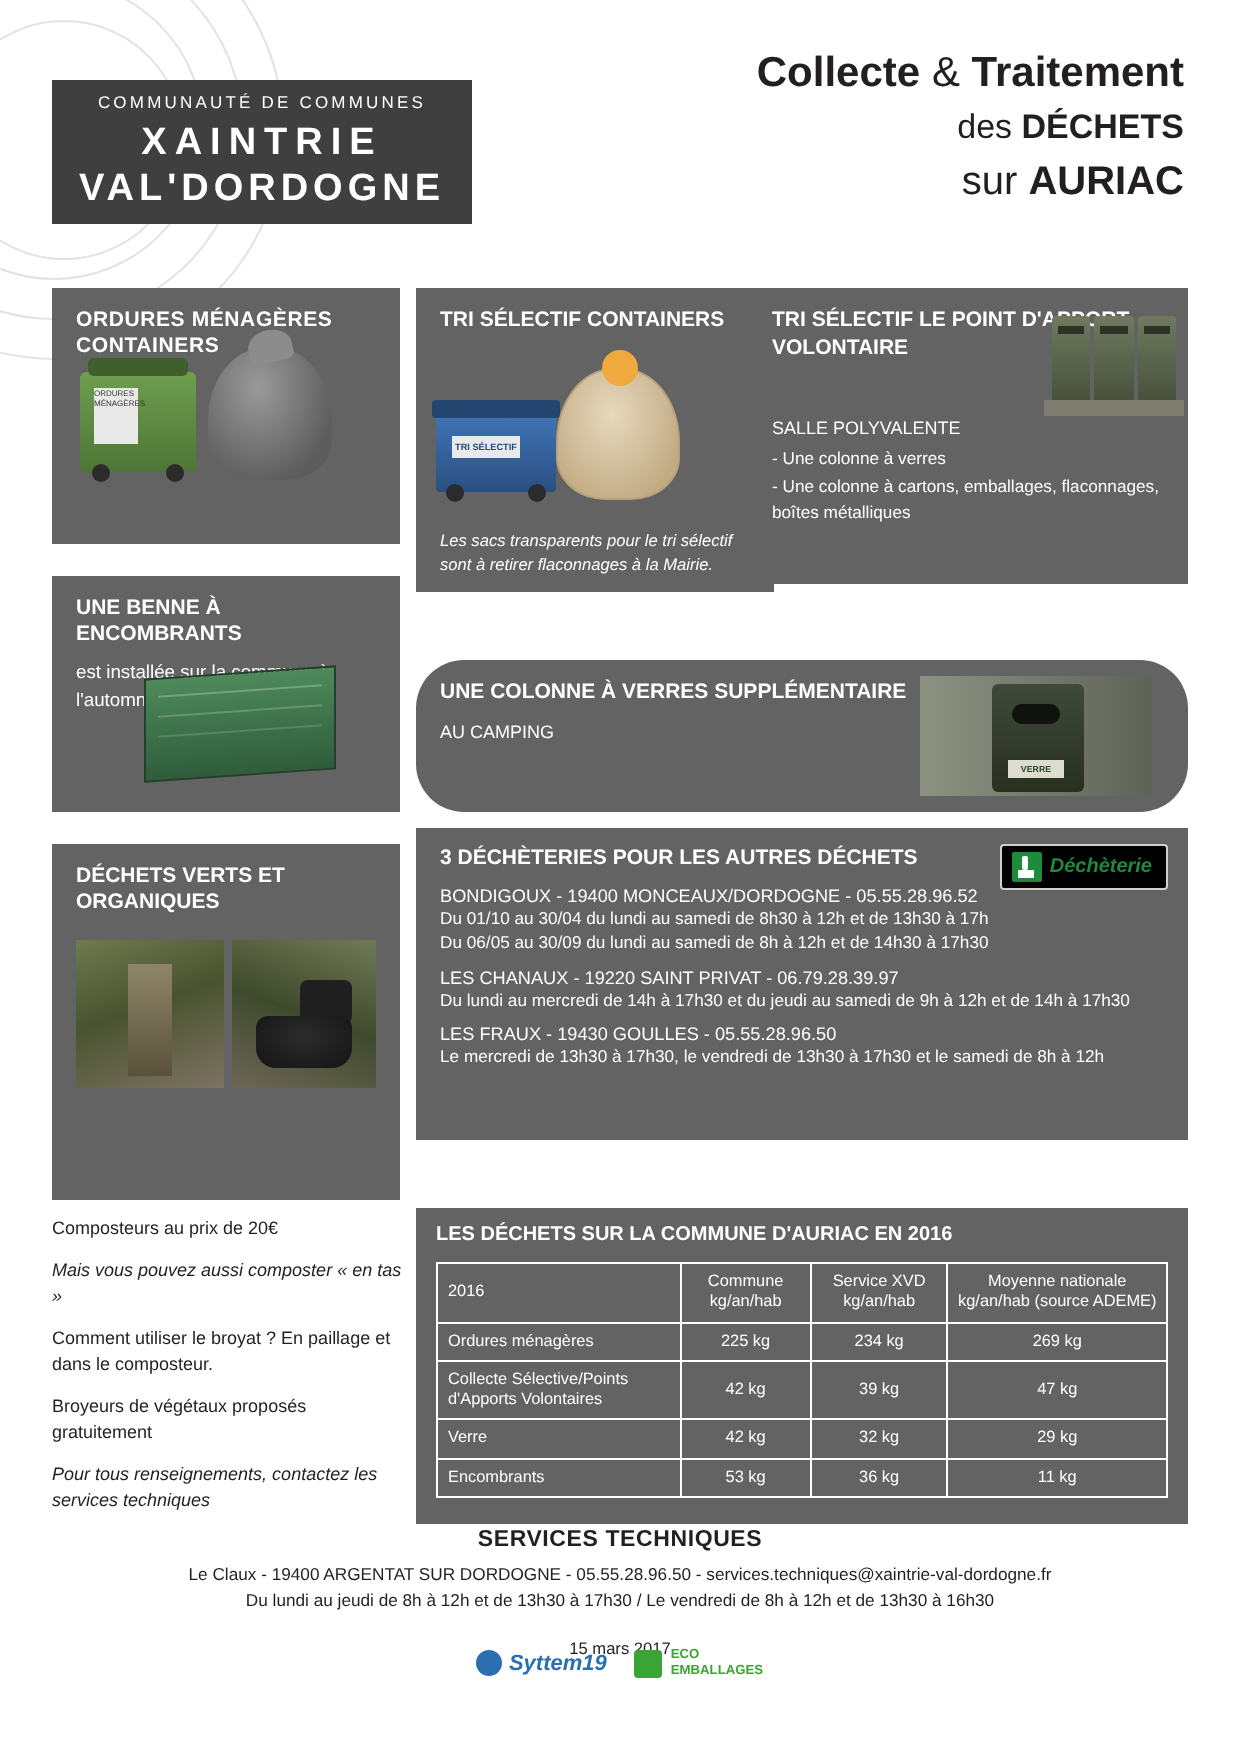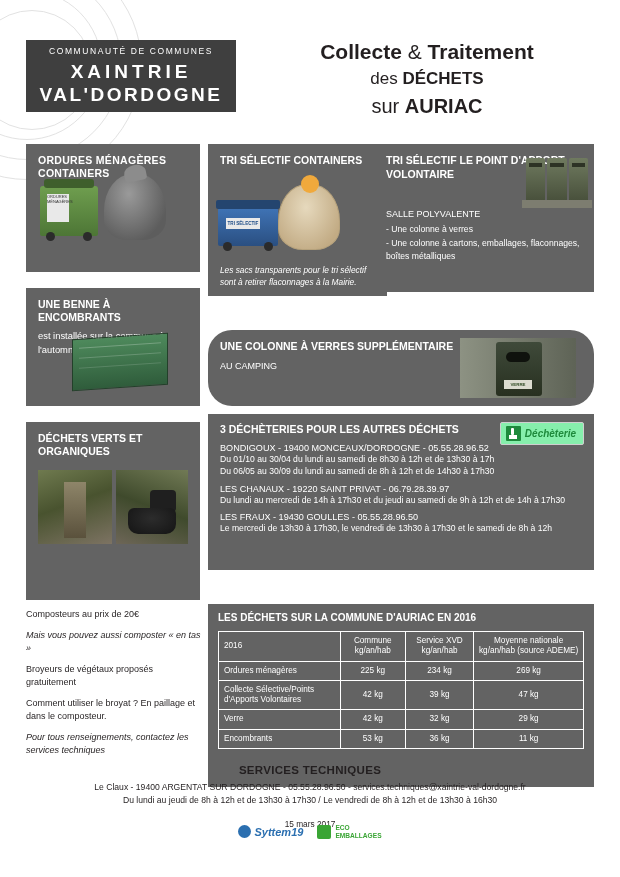--- a/index.html
+++ b/index.html
@@ -37,21 +37,21 @@
   .logo-box .l1 {
     font-size:8.5px; letter-spacing:1.6px; text-transform:uppercase; margin-bottom:5px;
   }
   .logo-box .l2 {
     font-size:19px; font-weight:bold; letter-spacing:4px;
   }
   .logo-box .l3 {
     font-size:19px; font-weight:bold; letter-spacing:2.5px; margin-top:1px;
   }
   .header-title {
-    position:absolute; right:28px; top:39px; width:330px; text-align:center;
+    position:absolute; right:28px; top:24px; width:330px; text-align:right;
     line-height:1.25;
   }
   .header-title .h1 { font-size:21px; font-weight:bold; color:#231f20; }
   .header-title .h1 .amp { font-weight:normal; }
   .header-title .h2 { font-size:17px; margin-top:3px; }
   .header-title .h2 b { font-weight:bold; }
   .header-title .h3 { font-size:20px; margin-top:4px; }
   .header-title .h3 b { font-weight:bold; }
 
   
@@ -91,40 +91,40 @@
   #p-colonne .sub { font-size:9px; margin-top:8px; }
 
   
   #p-dechet { left:208px; top:414px; width:386px; height:156px; padding:9px 12px; }
   #p-dechet .ttl { font-size:10.5px; line-height:1.3; }
   #p-dechet .item { margin-top:6px; }
   #p-dechet .name { font-size:9.1px; }
   #p-dechet .hours { font-size:8.6px; line-height:1.45; }
   .dechet-badge {
     position:absolute; right:10px; top:8px;
-    background:#86efac; border:1px solid #cfcfcf;
+    background:#000000; border:1px solid #cfcfcf;
     padding:3px 7px 3px 5px;
     display:flex; align-items:center; gap:4px;
     border-radius:2px;
   }
   .dechet-badge .txt { color:#1e8a3c; font-weight:bold; font-size:10px; font-style:italic; }
 
   
   #p-verts { left:26px; top:422px; width:174px; height:178px; padding:10px 12px; }
   #p-verts .ttl { font-size:10.5px; line-height:1.25; }
 
   .verts-text {
     position:absolute; left:26px; top:608px; width:176px;
     font-size:9px; line-height:1.5; color:#231f20;
   }
   .verts-text .it { font-style:italic; }
   .verts-text p { margin:0 0 7px; }
 
   
-  #p-table { left:208px; top:604px; width:386px; height:183px; padding:8px 10px; }
+  #p-table { left:208px; top:604px; width:386px; height:158px; padding:8px 10px; }
   #p-table .ttl { font-size:10px; margin-bottom:7px; }
   table { width:100%; border-collapse:collapse; background:#636363; }
   th, td {
     border:1px solid #ffffff; color:#fff;
     font-size:8.2px; padding:4px 4px; text-align:center;
     line-height:1.25;
   }
   th.rowhead, td.rowhead { text-align:left; padding-left:5px; }
   th { font-weight:normal; }
   th.year { text-align:left; padding-left:5px; }
@@ -407,22 +407,22 @@
 
   <div class="panel" id="p-verts">
     <div class="ttl">DÉCHETS VERTS ET ORGANIQUES</div>
     <div class="vphoto v1"></div>
     <div class="vphoto v2"></div>
   </div>
 
   <div class="verts-text">
     <p>Composteurs au prix de 20€</p>
     <p class="it">Mais vous pouvez aussi composter « en tas »</p>
+    <p>Comment utiliser le broyat ? En paillage et dans le composteur.</p>
     <p>Broyeurs de végétaux proposés gratuitement</p>
-    <p>Comment utiliser le broyat ? En paillage et dans le composteur.</p>
     <p class="it">Pour tous renseignements, contactez les services techniques</p>
   </div>
 
   <div class="panel" id="p-table">
     <div class="ttl">LES DÉCHETS SUR LA COMMUNE D'AURIAC EN 2016</div>
     <table>
       <thead>
         <tr>
           <th class="year">2016</th>
           <th>Commune kg/an/hab</th>

